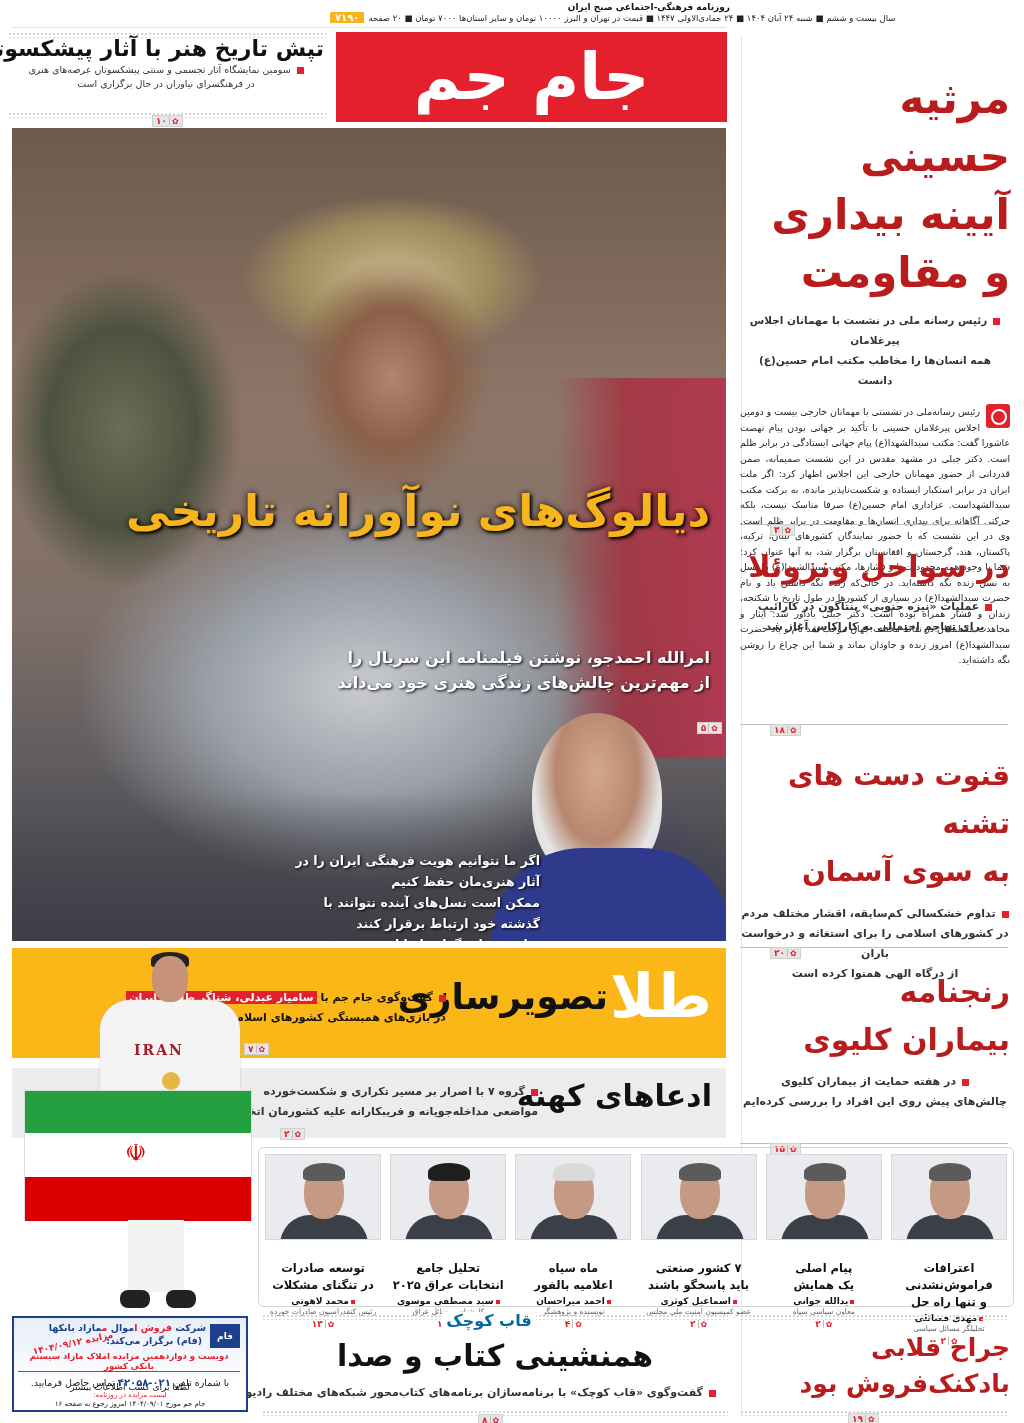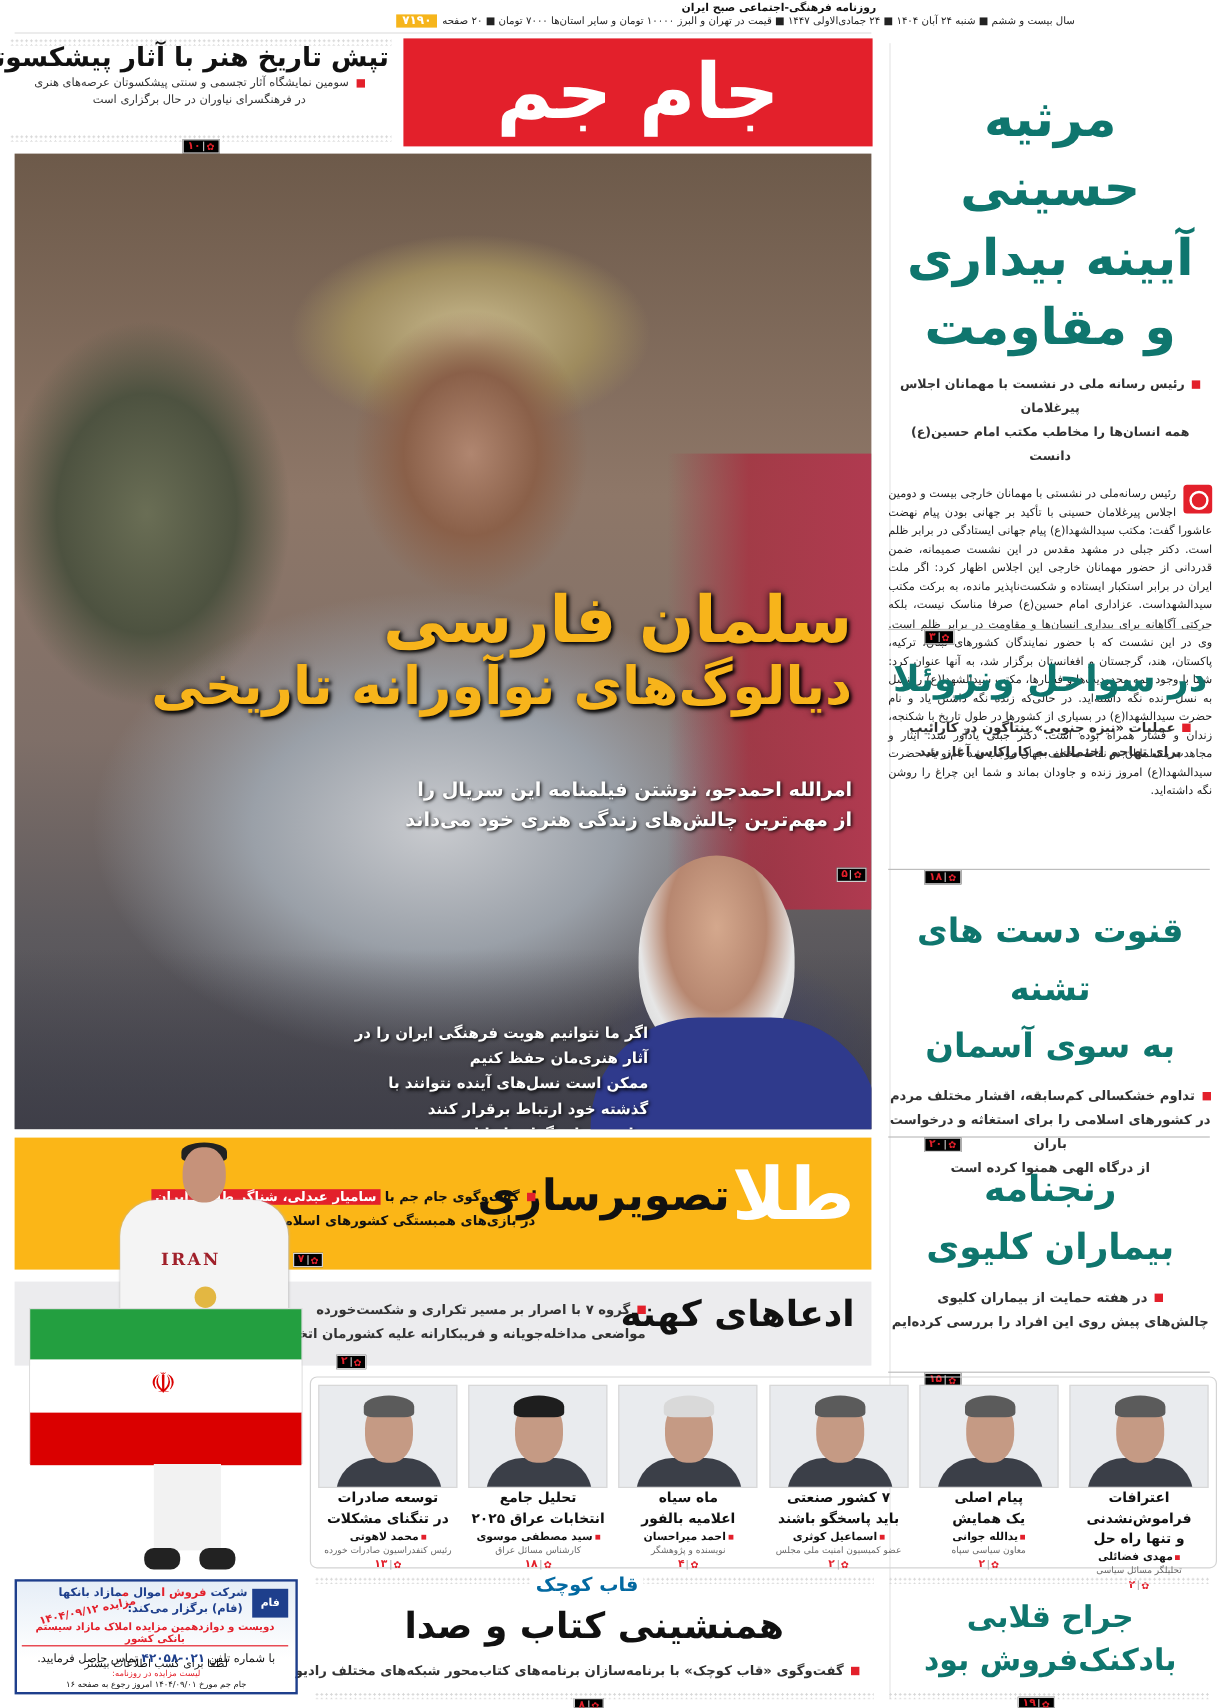--- a/index.html
+++ b/index.html
@@ -3,21 +3,21 @@
 <meta charset="utf-8">
 <style>
   * { box-sizing: border-box; margin: 0; padding: 0; }
   html, body { width: 1024px; height: 1423px; background: #ffffff; overflow: hidden; }
   body { font-family: "DejaVu Sans", sans-serif; color: #111; position: relative; direction: rtl; }
 
   .abs { position: absolute; }
   .dots { background-image: radial-gradient(#d8d8d8 0.8px, transparent 1px); background-size: 4px 4px; }
   .bullet { display: inline-block; width: 7px; height: 7px; background: #e3202b; margin-left: 6px; vertical-align: middle; }
 
-  .pageref { display: inline-flex; align-items: center; gap: 2px; border: 1px solid #cfcfcf; background: #000000; padding: 0 3px; height: 12px; font-size: 9px; font-weight: bold; color: #e3202b; direction: ltr; }
+  .pageref { display: inline-flex; align-items: center; gap: 2px; border: 1px solid #cfcfcf; background: #e5e5e5; padding: 0 3px; height: 12px; font-size: 9px; font-weight: bold; color: #e3202b; direction: ltr; }
   .pageref .sep { width: 1px; height: 8px; background: #bbb; }
   .pageref .flower { font-size: 8px; color: #e3202b; }
 
   .rule { position: absolute; height: 1px; background: #bdbdbd; }
 
   
   #top-meta { top: 2px; left: 330px; width: 400px; text-align: right; }
   #top-meta .paper-type { font-size: 9px; font-weight: bold; }
   #top-meta .line2 { font-size: 8.5px; color: #222; white-space: nowrap; display: flex; flex-direction: row-reverse; align-items: center; gap: 4px; }
   #top-meta .issue { background: #f6b51b; color: #fff; font-weight: bold; padding: 0 5px; font-size: 10px; }
@@ -48,21 +48,21 @@
   #hero-title { position: absolute; top: 358px; right: 16px; width: 600px; text-align: right; }
   #hero-title .t1, #hero-title .t2 { color: #f7b41b; font-weight: 900; text-shadow: 0 0 6px rgba(0,0,0,0.8), 2px 2px 3px rgba(0,0,0,0.9); line-height: 1.15; }
   #hero-title .t1 { font-size: 54px; }
   #hero-title .t2 { font-size: 44px; }
   #hero-sub { position: absolute; top: 517px; right: 16px; width: 420px; text-align: right; color: #fff; font-weight: bold; font-size: 16px; line-height: 25px; text-shadow: 1px 1px 3px #000; }
   #hero-ref { position: absolute; top: 588px; right: 4px; }
   #hero-quote { position: absolute; top: 722px; left: 268px; width: 260px; text-align: right; color: #fff; font-weight: bold; font-size: 12.5px; line-height: 21px; text-shadow: 1px 1px 3px #000; }
 
   
   .rcol { position: absolute; left: 740px; width: 270px; text-align: center; }
-  .rcol h2 { font-weight: 900; color: #0f766e; line-height: 1.2; }
+  .rcol h2 { font-weight: 900; color: #b91c1c; line-height: 1.2; text-align: right; }
   .rcol .lead { font-size: 11px; font-weight: bold; color: #333; line-height: 20px; margin-top: 8px; }
 
   #art-marsiyeh { top: 70px; }
   #art-marsiyeh h2 { font-size: 42px; line-height: 58px; }
   #art-marsiyeh .lead { font-size: 10.5px; }
   #art-marsiyeh .body { text-align: justify; font-size: 9.4px; line-height: 15.5px; color: #222; margin-top: 14px; position: relative; }
   #art-marsiyeh .body .logo-badge { float: right; width: 24px; height: 24px; margin-left: 6px; background: #e3202b; border-radius: 3px; position: relative; }
   #art-marsiyeh .body .logo-badge::after { content: ""; position: absolute; left: 5px; top: 5px; width: 12px; height: 12px; border: 2px solid #fff; border-radius: 50%; }
 
   #art-venezuela { top: 545px; }
@@ -105,21 +105,21 @@
   #athlete .shoe1 { position: absolute; left: 100px; top: 338px; width: 30px; height: 18px; background: #222; border-radius: 8px; }
   #athlete .shoe2 { position: absolute; left: 146px; top: 338px; width: 30px; height: 18px; background: #222; border-radius: 8px; }
 
   
   #columnists { top: 1147px; left: 258px; width: 756px; height: 160px; border: 1px solid #d4d4d4; border-radius: 6px; display: flex; flex-direction: row; justify-content: space-between; padding: 6px 6px 0 6px; }
   .col-card { width: 116px; text-align: center; }
   .col-card .photo { height: 86px; background: #e9ebee; border: 1px solid #d8d8d8; position: relative; overflow: hidden; }
   .col-card .photo .face { position: absolute; left: 38px; top: 12px; width: 40px; height: 52px; border-radius: 45%; background: #c59a84; }
   .col-card .photo .hair { position: absolute; left: 37px; top: 8px; width: 42px; height: 18px; border-radius: 50% 50% 20% 20%; background: #5b5b5b; }
   .col-card .photo .suit { position: absolute; left: 14px; top: 60px; width: 88px; height: 40px; border-radius: 30px 30px 0 0; background: #3b3f48; }
-  .col-card h3 { font-size: 11.5px; font-weight: 900; line-height: 17px; margin-top: 0; }
+  .col-card h3 { font-size: 11.5px; font-weight: 900; line-height: 17px; margin-top: 20px; }
   .col-card .author { font-size: 9px; font-weight: bold; margin-top: 2px; }
   .col-card .author .bullet { width: 4px; height: 4px; margin-left: 2px; }
   .col-card .role { font-size: 7.5px; color: #666; margin-top: 1px; white-space: nowrap; }
   .col-card .ref { margin-top: 2px; display: flex; justify-content: center; }
   .col-card .ref .pageref { border: none; background: transparent; }
 
   
   #ad-box { top: 1316px; left: 12px; width: 236px; height: 96px; border: 2px solid #1e3f8c; background: linear-gradient(180deg, #e6eef7 0%, #ffffff 70%); }
   #ad-box .ad-logo { position: absolute; right: 6px; top: 6px; width: 30px; height: 24px; background: #1e3f8c; color: #fff; font-size: 9px; font-weight: bold; display: flex; align-items: center; justify-content: center; }
   #ad-box .l1 { position: absolute; right: 40px; top: 4px; font-size: 9.5px; font-weight: 900; color: #1e3f8c; white-space: nowrap; }
@@ -169,21 +169,20 @@
     </span>
 </div>
 
 <div id="hero" class="abs">
   <div class="red-cloth"></div>
   <div class="dark-bottom"></div>
   <div class="writer-head"></div>
   <div class="writer-body"></div>
 
   <div id="hero-title">
-    <div class="t1">سلمان فارسی</div>
     <div class="t2">دیالوگ‌های نوآورانه تاریخی</div>
   </div>
   <div id="hero-sub">
     <div>امرالله احمدجو، نوشتن فیلمنامه این سریال را</div>
     <div>از مهم‌ترین چالش‌های زندگی هنری خود می‌داند</div>
   </div>
   <div id="hero-ref">
     <span class="pageref">
         <span>۵</span>
         <span class="sep"></span>

